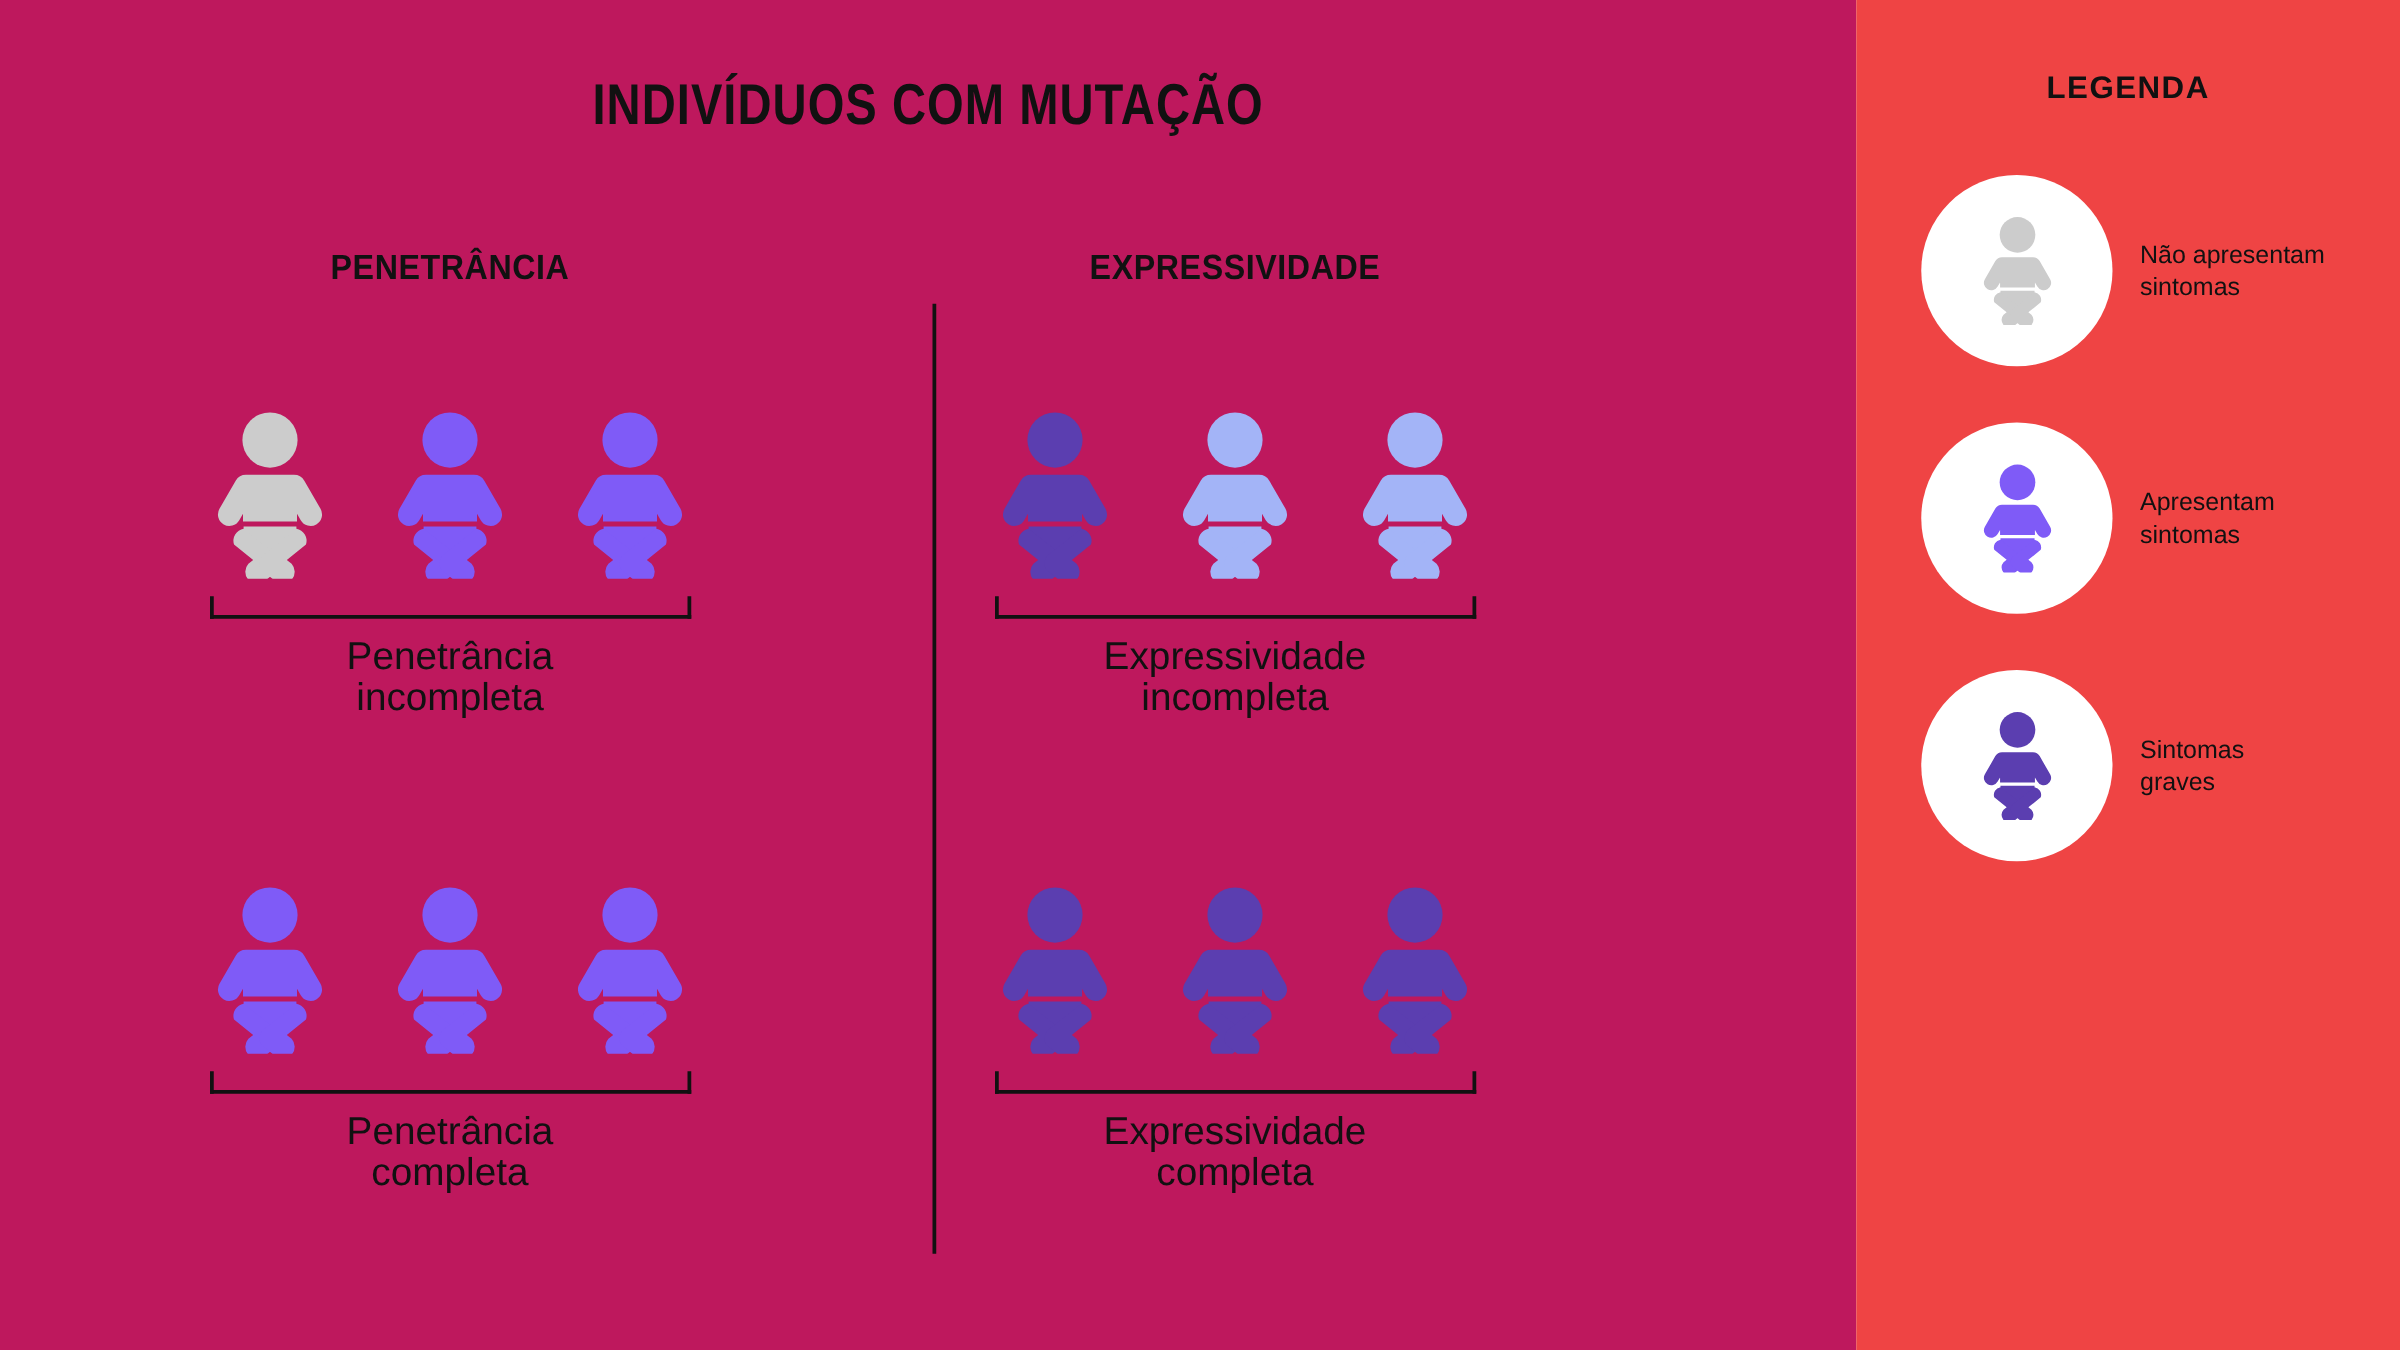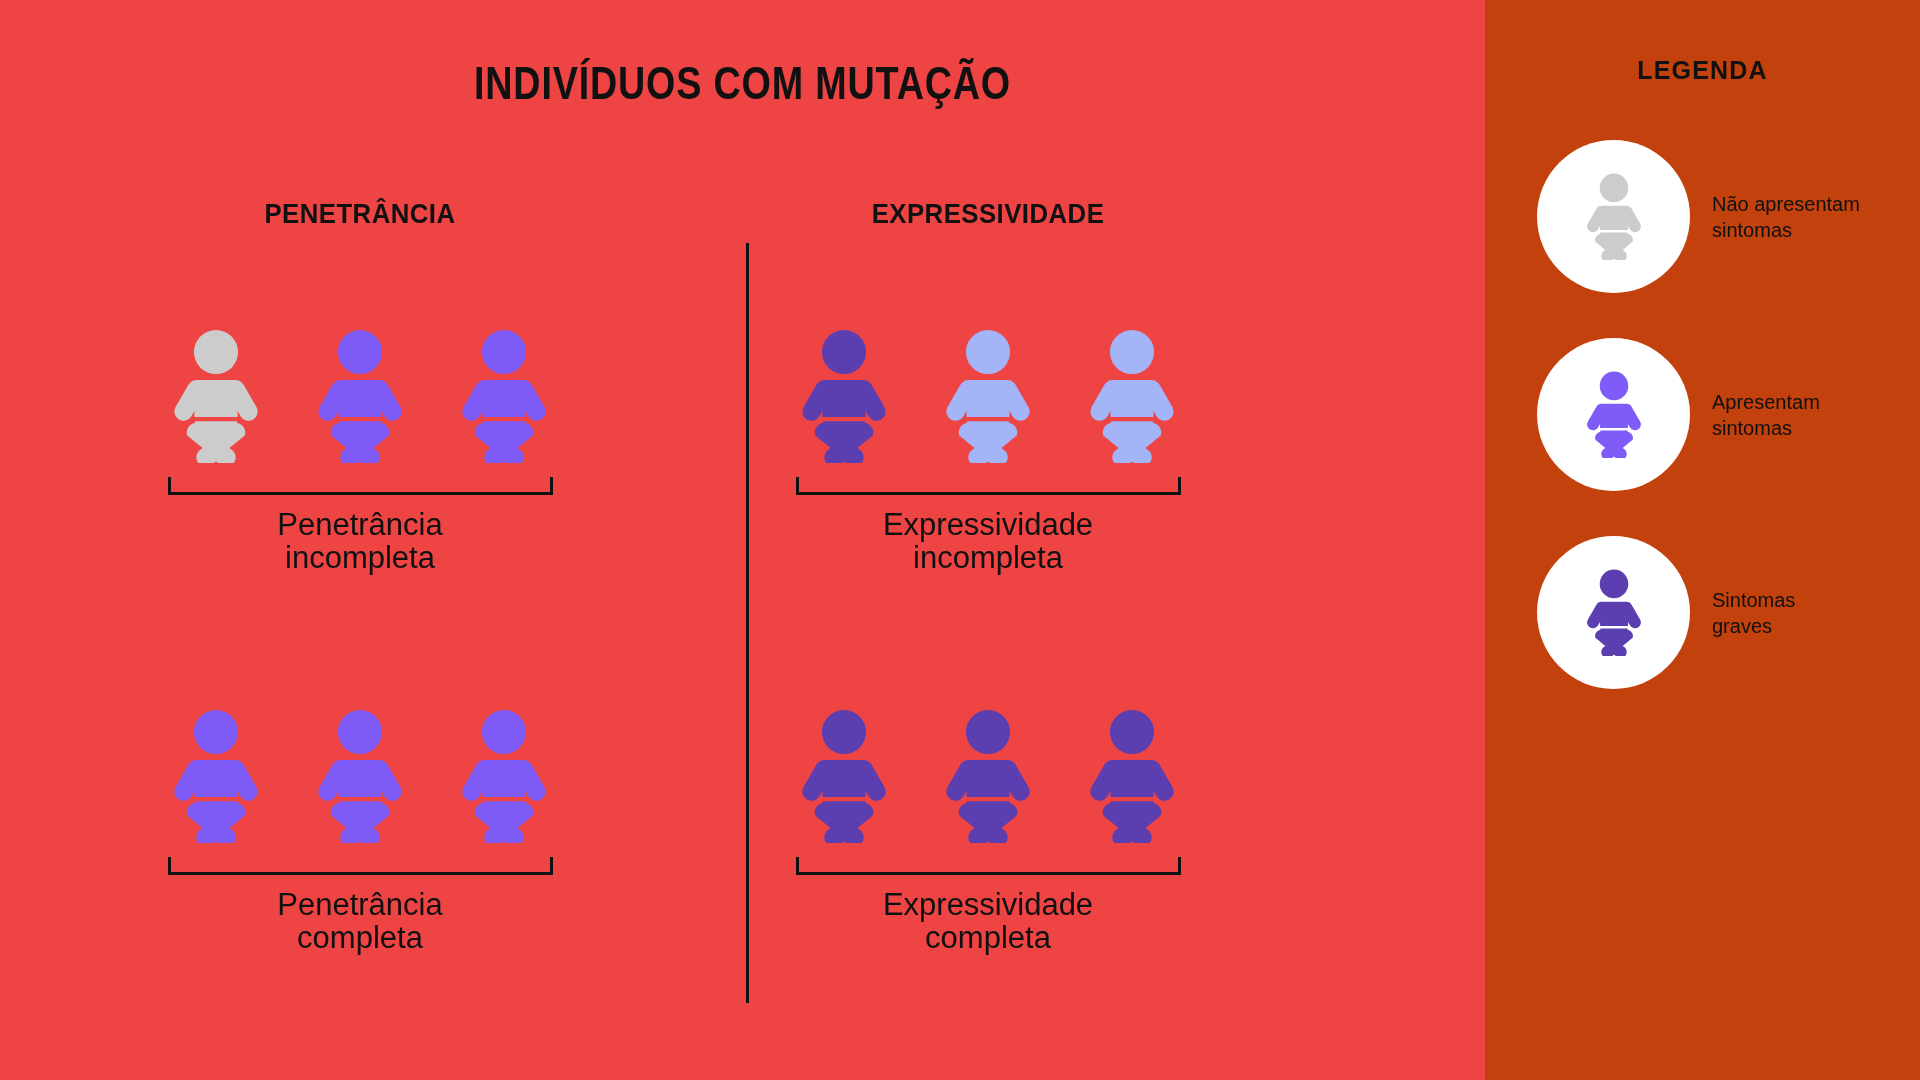--- a/index.html
+++ b/index.html
@@ -9,21 +9,21 @@
     font-family:"Liberation Sans",sans-serif;
     overflow:hidden;
     position:relative;
   }
   #stage{position:absolute;inset:0;display:flex;}
 
   
   .main{
     position:relative;
     width:1485px;height:1080px;
-    background:#ef4444;
+    background:#be185d;
     flex:0 0 1485px;
   }
   .page-title{
     position:absolute;top:56px;left:0;width:1485px;
     text-align:center;
     font-family:"Liberation Sans",sans-serif;
     font-weight:700;
     font-size:46px;
     letter-spacing:1px;
     color:#111111;
@@ -80,21 +80,21 @@
   }
   .caption span{display:block;}
 
   
   .baby{display:block;}
 
   
   .legend{
     flex:0 0 435px;
     width:435px;height:1080px;
-    background:#c2410c;
+    background:#ef4444;
     position:relative;
   }
   .legend-title{
     position:absolute;top:56px;left:0;width:435px;
     text-align:center;
     font-weight:700;font-size:25px;
     letter-spacing:1.2px;
     color:#111111;
   }
   .legend-list{

